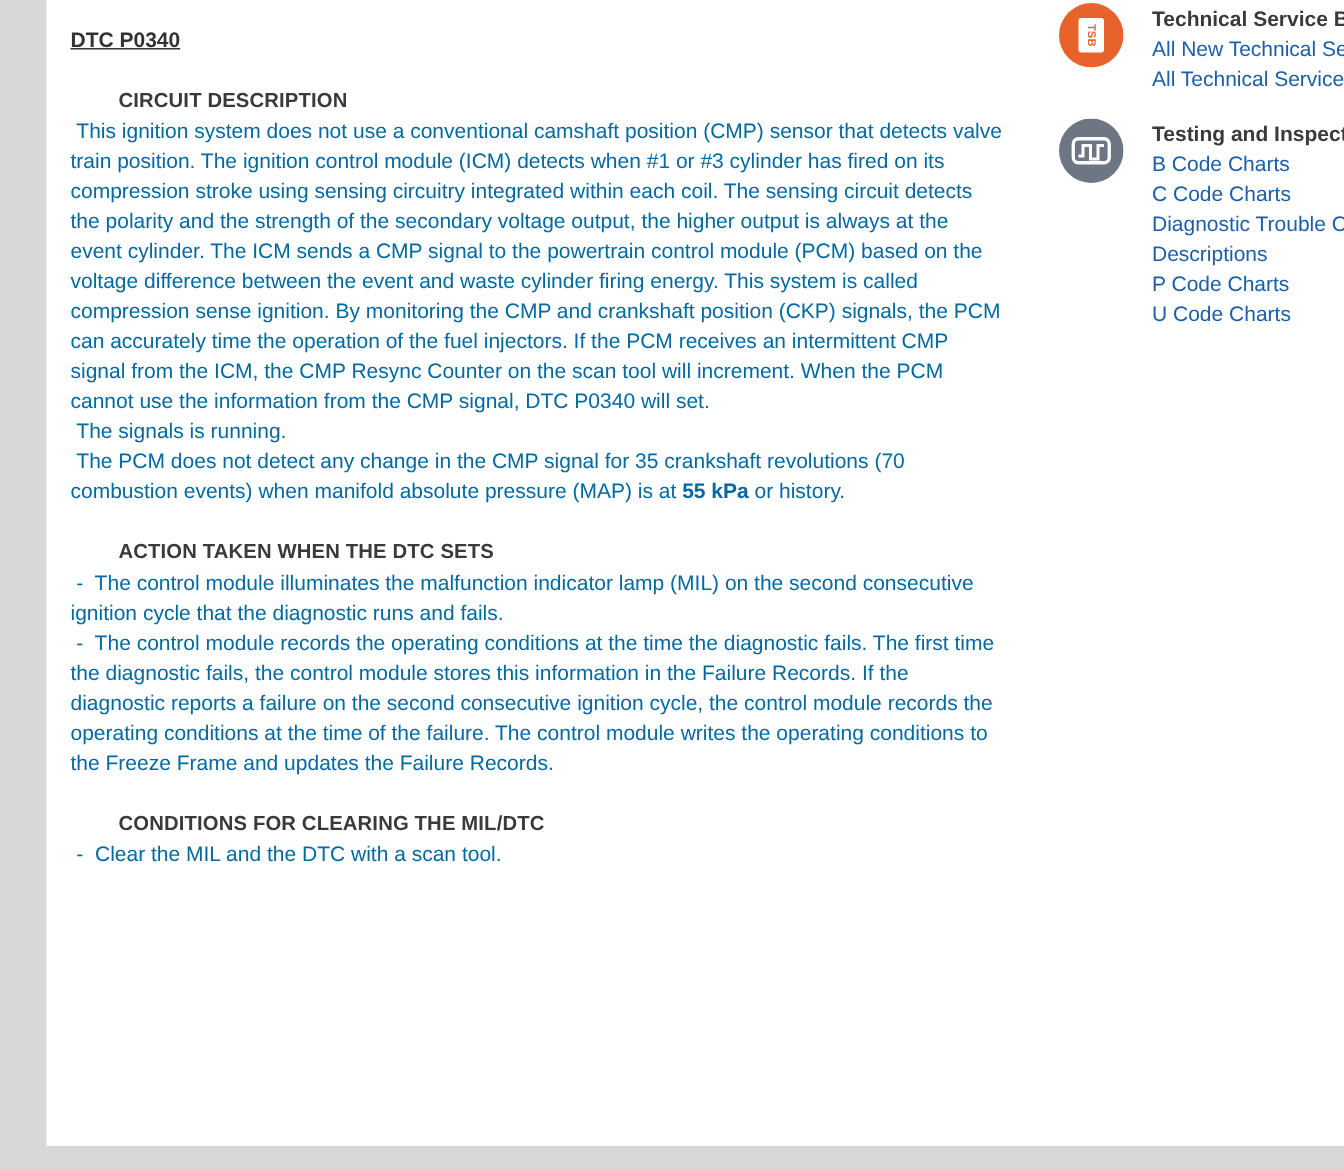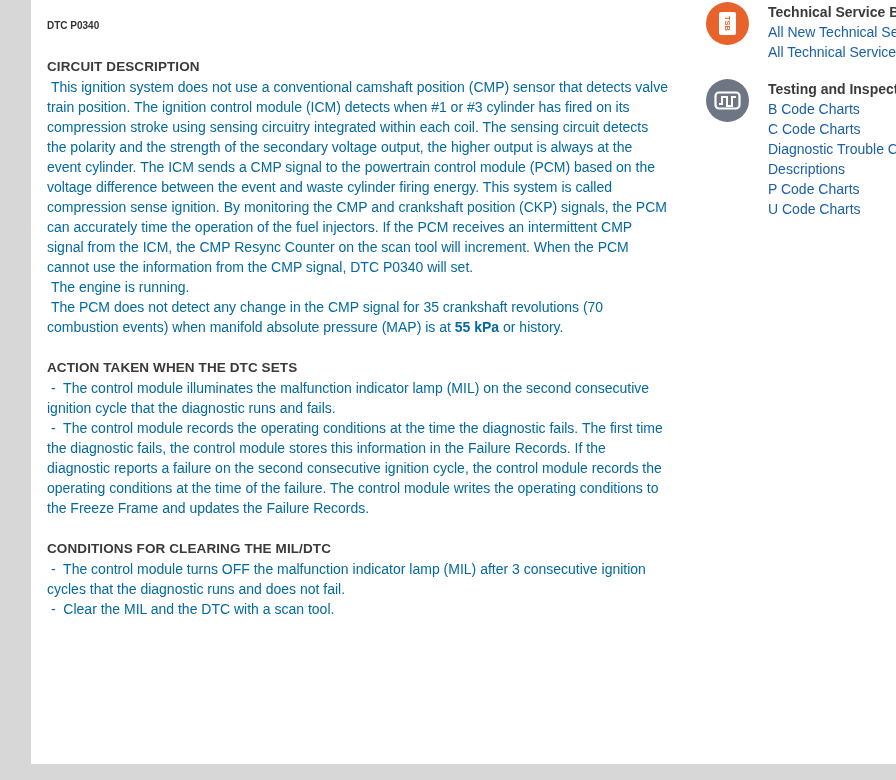--- a/index.html
+++ b/index.html
@@ -10,26 +10,26 @@
     background: #ffffff;
     font-family: "Liberation Sans", "DejaVu Sans", sans-serif;
     color: #3d3d3d;
     position: relative;
   }
   .gutter-left  { position: absolute; left: 0; top: 0; width: 31px; height: 780px; background: #d7d7d7; }
   .gutter-bottom{ position: absolute; left: 0; top: 764px; width: 896px; height: 16px; background: #d7d7d7; }
 
   .main { position: absolute; left: 47px; top: 16px; width: 622px; }
   .doc-title {
-    font-size: 10px; font-weight: bold; color: #333333;
-    line-height: 20px; margin: 0;
+    font-size: 14px; font-weight: bold; color: #333333;
+    line-height: 20px; margin: 0; text-decoration: underline;
   }
   .section-heading {
     font-size: 13.5px; font-weight: bold; color: #3a3a3a;
-    line-height: 20px; margin-top: 21px; letter-spacing: 0.1px;
+    line-height: 20px; margin-top: 21px; letter-spacing: 0.1px; margin-left: 32px;
   }
   .section-body {
     font-size: 14px; line-height: 20px; margin: 0;
     color: #0369a1; white-space: pre-wrap;
   }
   .section-body b { font-weight: bold; }
 
   .sidebar { position: absolute; left: 706px; top: 2px; width: 190px; }
   .sb-group { display: flex; margin-bottom: 17px; }
   .sb-icon { width: 43px; height: 43px; flex: 0 0 43px; margin-right: 19px; }
@@ -49,30 +49,29 @@
 
 <div class="gutter-left"></div>
 <div class="gutter-bottom"></div>
 
 <div class="main">
   <div class="doc-title">DTC P0340</div>
 
   <div class="section-heading">CIRCUIT DESCRIPTION</div>
   <p class="section-body"> This ignition system does not use a conventional camshaft position (CMP) sensor that detects valve train position. The ignition control module (ICM) detects when #1 or #3 cylinder has fired on its compression stroke using sensing circuitry integrated within each coil. The sensing circuit detects the polarity and the strength of the secondary voltage output, the higher output is always at the event cylinder. The ICM sends a CMP signal to the powertrain control module (PCM) based on the voltage difference between the event and waste cylinder firing energy. This system is called compression sense ignition. By monitoring the CMP and crankshaft position (CKP) signals, the PCM can accurately time the operation of the fuel injectors. If the PCM receives an intermittent CMP signal from the ICM, the CMP Resync Counter on the scan tool will increment. When the PCM cannot use the information from the CMP signal, DTC P0340 will set.</p>
 
-  <p class="section-body"> The engine is running.</p>
+  <p class="section-body"> The signals is running.</p>
 
   <p class="section-body"><span> The PCM does not detect any change in the CMP signal for 35 crankshaft revolutions (70 combustion events) when manifold absolute pressure (MAP) is at </span><b>55 kPa</b><span> or history.</span></p>
 
   <div class="section-heading">ACTION TAKEN WHEN THE DTC SETS</div>
   <p class="section-body"> -  The control module illuminates the malfunction indicator lamp (MIL) on the second consecutive ignition cycle that the diagnostic runs and fails.</p>
   <p class="section-body"> -  The control module records the operating conditions at the time the diagnostic fails. The first time the diagnostic fails, the control module stores this information in the Failure Records. If the diagnostic reports a failure on the second consecutive ignition cycle, the control module records the operating conditions at the time of the failure. The control module writes the operating conditions to the Freeze Frame and updates the Failure Records.</p>
 
   <div class="section-heading">CONDITIONS FOR CLEARING THE MIL/DTC</div>
-  <p class="section-body"> -  The control module turns OFF the malfunction indicator lamp (MIL) after 3 consecutive ignition cycles that the diagnostic runs and does not fail.</p>
   <p class="section-body"> -  Clear the MIL and the DTC with a scan tool.</p>
 </div>
 
 <div class="sidebar">
 
   <div class="sb-group">
     <div class="sb-icon">
       <svg width="43" height="43" viewBox="0 0 43 43">
         <circle cx="21.5" cy="21.5" r="21.5" fill="#e8632c"></circle>
         <rect x="13" y="10" width="17" height="23" rx="2" fill="#ffffff"></rect>

